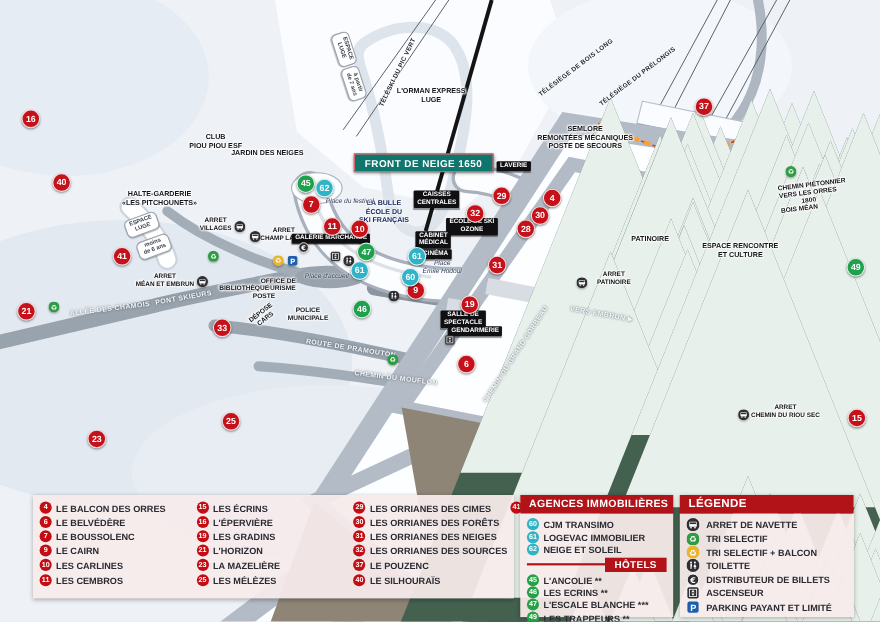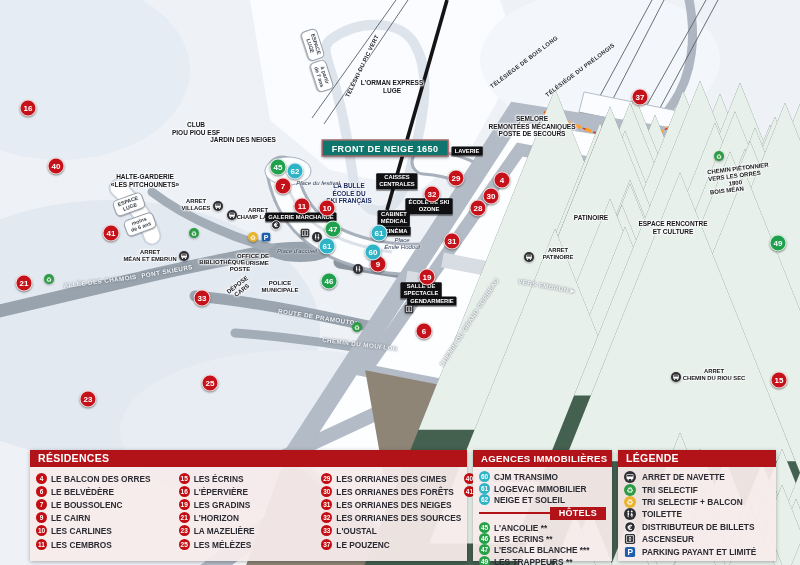--- a/index.html
+++ b/index.html
@@ -548,21 +548,20 @@
       <div class="mk t-hotel" style="left: 333px; top: 229px;">47</div>
       <div class="mk t-hotel" style="left: 329px; top: 281px;">46</div>
       <div class="mk t-hotel" style="left: 778px; top: 243px;">49</div>
       <div class="mk t-agency" style="left: 295px; top: 171px;">62</div>
       <div class="mk t-agency" style="left: 327px; top: 246px;">61</div>
       <div class="mk t-agency" style="left: 379px; top: 233px;">61</div>
       <div class="mk t-agency" style="left: 373px; top: 252px;">60</div>
     </div>
 
 <div class="panel" id="panel-residences">
-  <div class="hd">RÉSIDENCES</div>
   <div class="bd rows-res">
 
   <div class="p-row">
         <span class="num">4</span>
         <span class="nm">LE BALCON DES ORRES</span>
       </div>
         <div class="p-row">
         <span class="num">6</span>
         <span class="nm">LE BELVÉDÈRE</span>
       </div>
@@ -614,24 +613,20 @@
         <span class="num">30</span>
         <span class="nm">LES ORRIANES DES FORÊTS</span>
       </div>
         <div class="p-row">
         <span class="num">31</span>
         <span class="nm">LES ORRIANES DES NEIGES</span>
       </div>
         <div class="p-row">
         <span class="num">32</span>
         <span class="nm">LES ORRIANES DES SOURCES</span>
-      </div>
-        <div class="p-row">
-        <span class="num">33</span>
-        <span class="nm">L'OUSTAL</span>
       </div>
         <div class="p-row">
         <span class="num">37</span>
         <span class="nm">LE POUZENC</span>
       </div>
         <div class="p-row">
         <span class="num">40</span>
         <span class="nm">LE SILHOURAÏS</span>
       </div>
         <div class="p-row">

